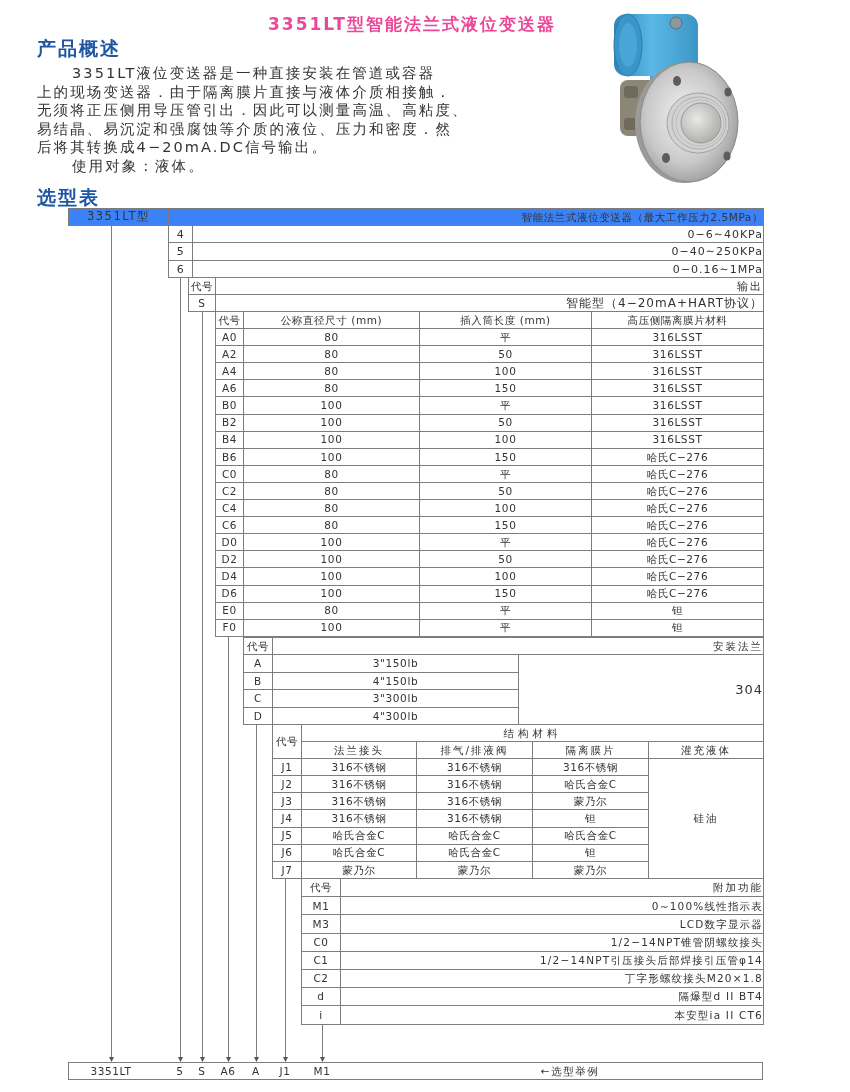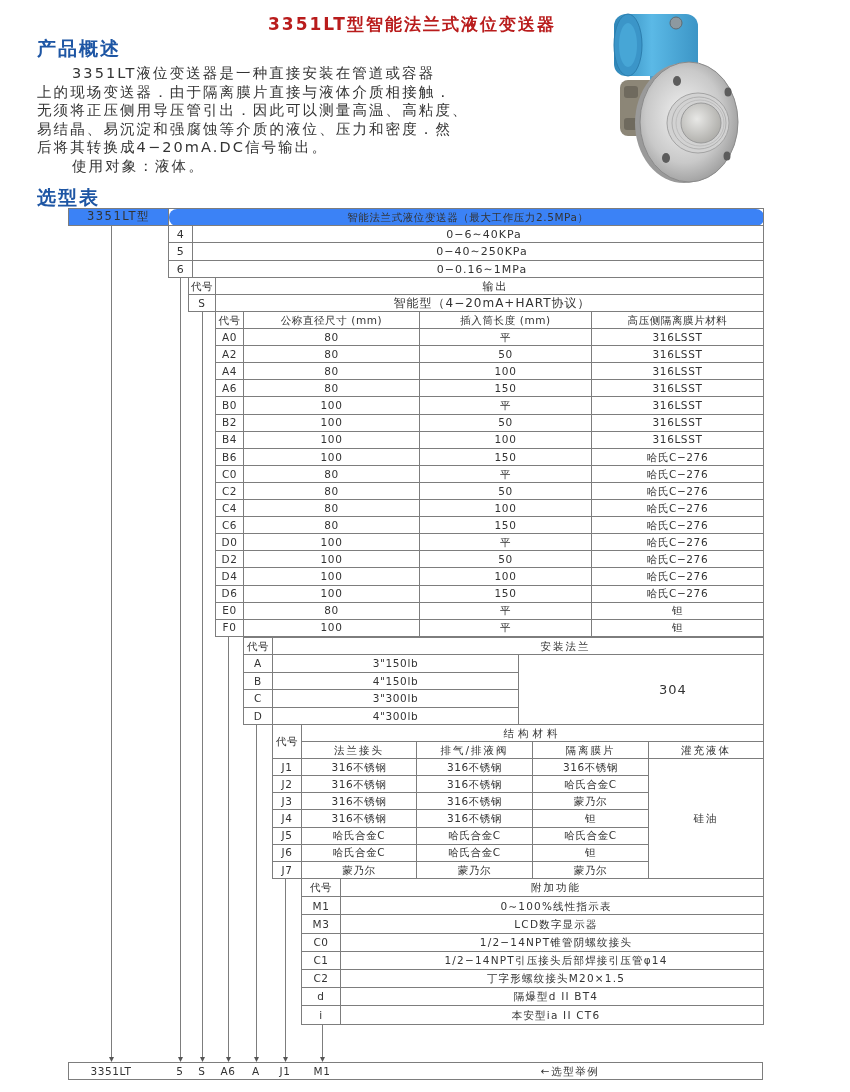--- a/index.html
+++ b/index.html
@@ -2,39 +2,39 @@
 <html><head>
 <meta charset="utf-8">
 <style>
   html, body { margin:0; padding:0; background:#ffffff; }
   #page {
     position:relative; width:850px; height:1092px; background:#ffffff; overflow:hidden;
     font-family:"DejaVu Sans","Liberation Sans",sans-serif; color:#333333;
   }
   .abs { position:absolute; }
   .doc-title {
-    left:268px; top:13px; font-size:17px; font-weight:bold; color:#b91c1c;
+    left:268px; top:13px; font-size:17px; font-weight:bold; color:#ec4899;
     letter-spacing:2px; white-space:nowrap;
   }
   .section-heading {
     left:37px; font-size:19px; font-weight:bold; color:#1e56a4; letter-spacing:2px; white-space:nowrap;
   }
   .para {
     left:37px; top:64px; font-size:14.5px; line-height:18.6px; color:#333;
     letter-spacing:2.1px; white-space:nowrap;
   }
   .para .line { display:block; height:18.6px; }
   .para .indent { padding-left:35px; }
 
   table.t { position:absolute; border-collapse:collapse; table-layout:fixed; font-size:10.5px; color:#333; }
   table.t td {
     border:1px solid #7d7d7d; padding:0; white-space:nowrap; overflow:hidden;
     line-height:1; text-align:center; letter-spacing:0.6px;
   }
-  table.t td.l { text-align:center;border-radius:8px; }
+  table.t td.l { text-align:right; }
   .hdr-blue td { background:#3b82f6; }
 
   .example-box {
     left:68px; top:1062px; width:693px; height:16px; border:1px solid #7d7d7d;
   }
   .ex-label { position:absolute; top:1065px; font-size:10.5px; color:#333; transform:translateX(-50%); white-space:nowrap; letter-spacing:0.6px; }
   svg.overlay { position:absolute; left:0; top:0; pointer-events:none; }
 </style>
 </head>
 <body>
@@ -393,21 +393,21 @@
     <tr style="height:18.2px">
           <td>C0</td>
           <td class="l" style="padding-left:8px;letter-spacing:1.2px;">1/2−14NPT锥管阴螺纹接头</td>
         </tr>
     <tr style="height:18.2px">
           <td>C1</td>
           <td class="l" style="padding-left:8px;letter-spacing:1.2px;">1/2−14NPT引压接头后部焊接引压管φ14</td>
         </tr>
     <tr style="height:18.2px">
           <td>C2</td>
-          <td class="l" style="padding-left:8px;letter-spacing:1.2px;">丁字形螺纹接头M20×1.5</td>
+          <td class="l" style="padding-left:8px;letter-spacing:1.2px;">丁字形螺纹接头M20×1.8</td>
         </tr>
     <tr style="height:18.2px">
           <td>d</td>
           <td class="l" style="padding-left:8px;letter-spacing:1.2px;">隔爆型d II BT4</td>
         </tr>
     <tr style="height:18.2px">
           <td>i</td>
           <td class="l" style="padding-left:8px;letter-spacing:1.2px;">本安型ia II CT6</td>
         </tr>
   </tbody>

